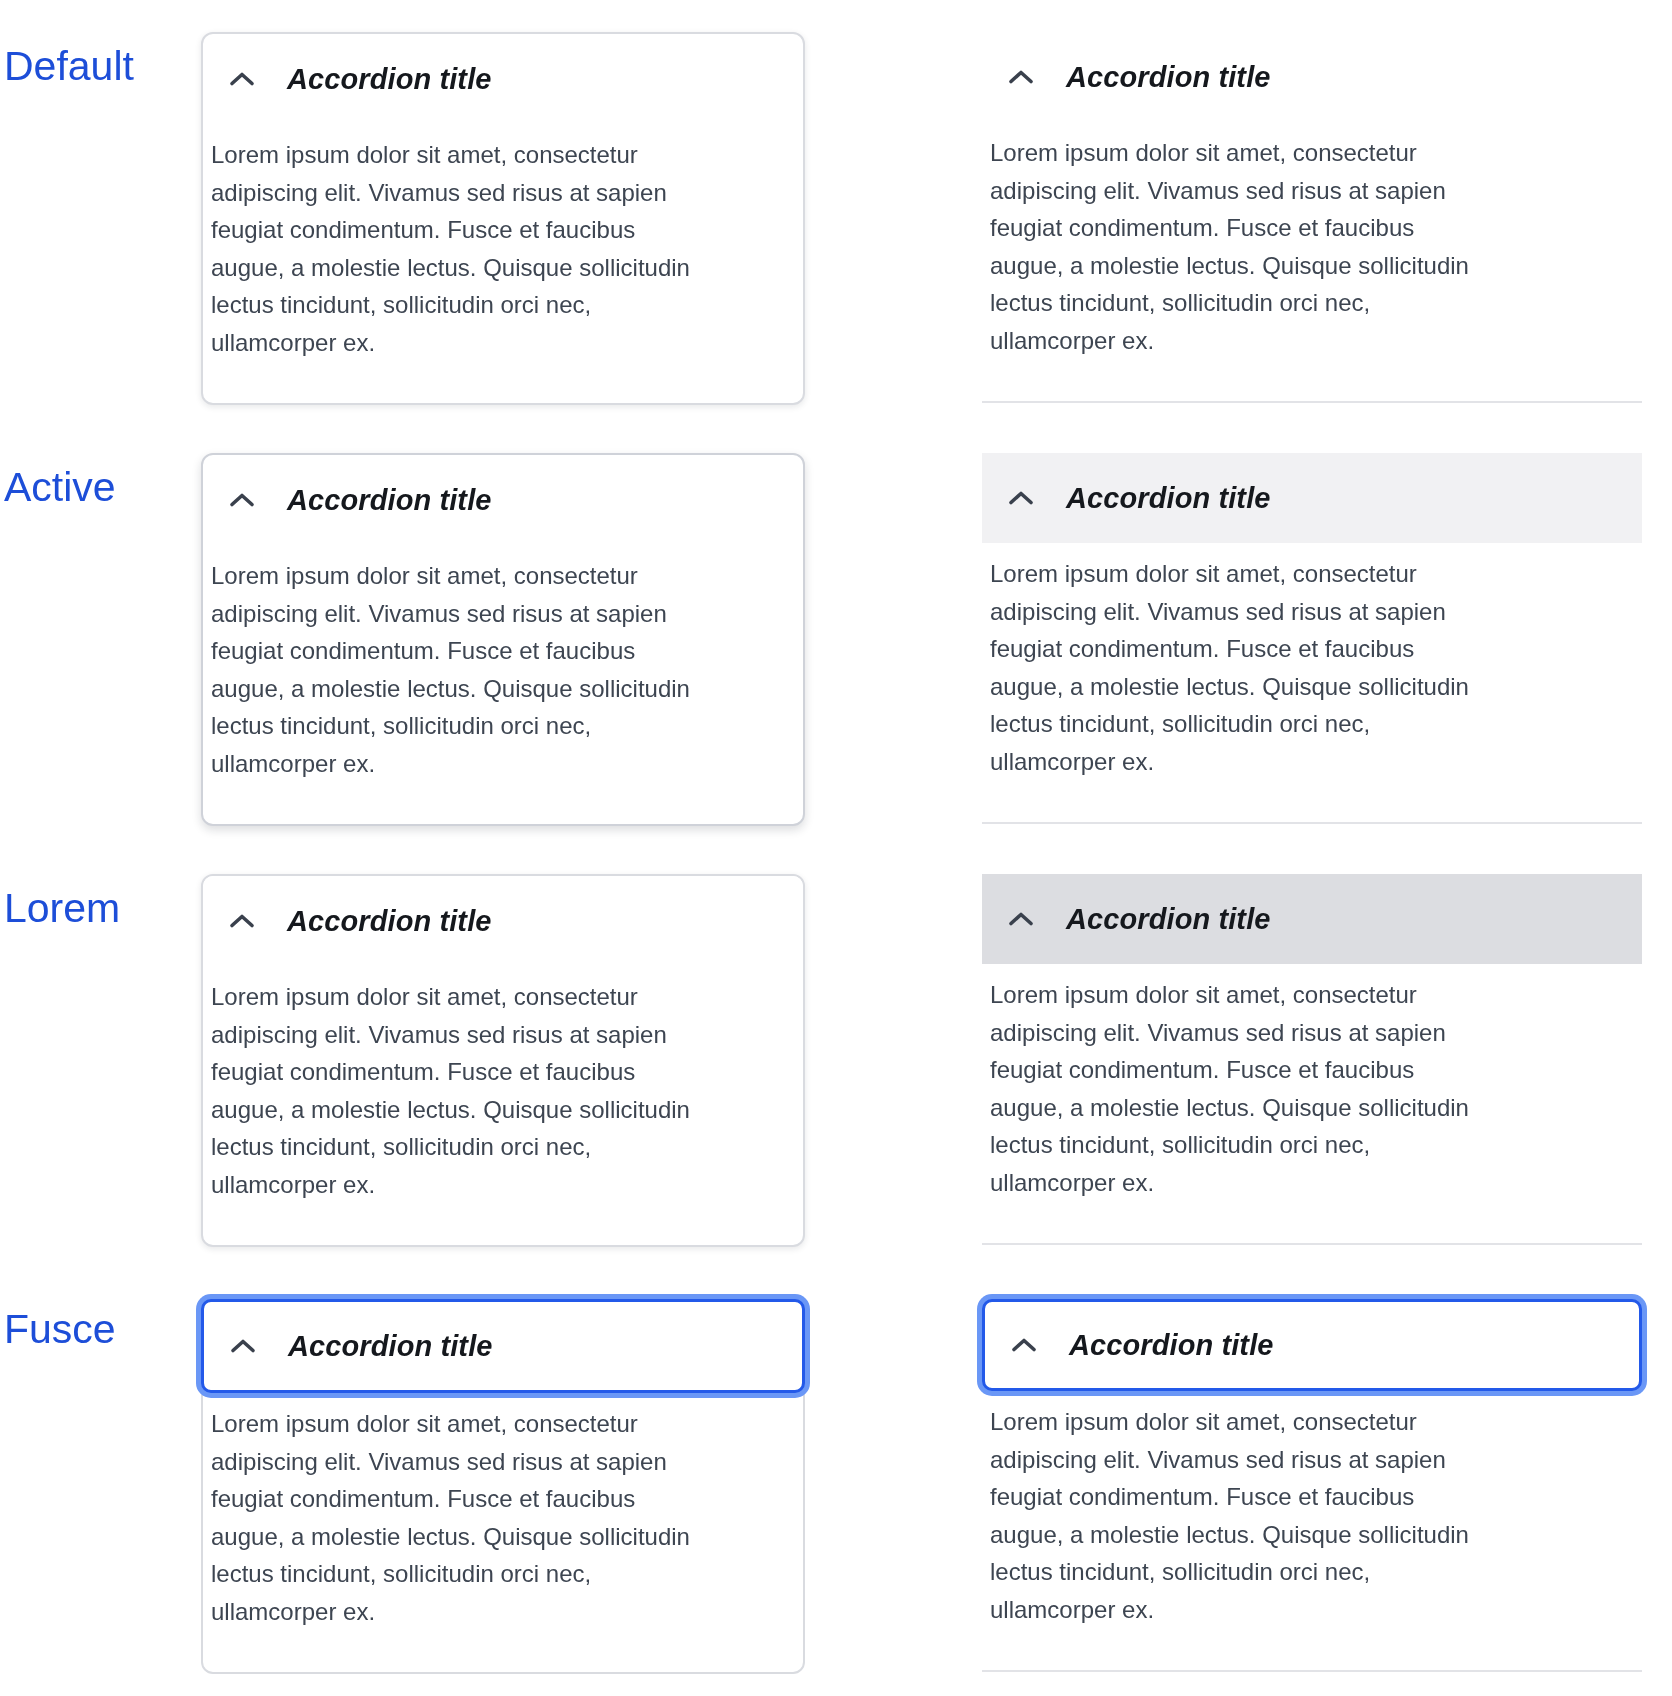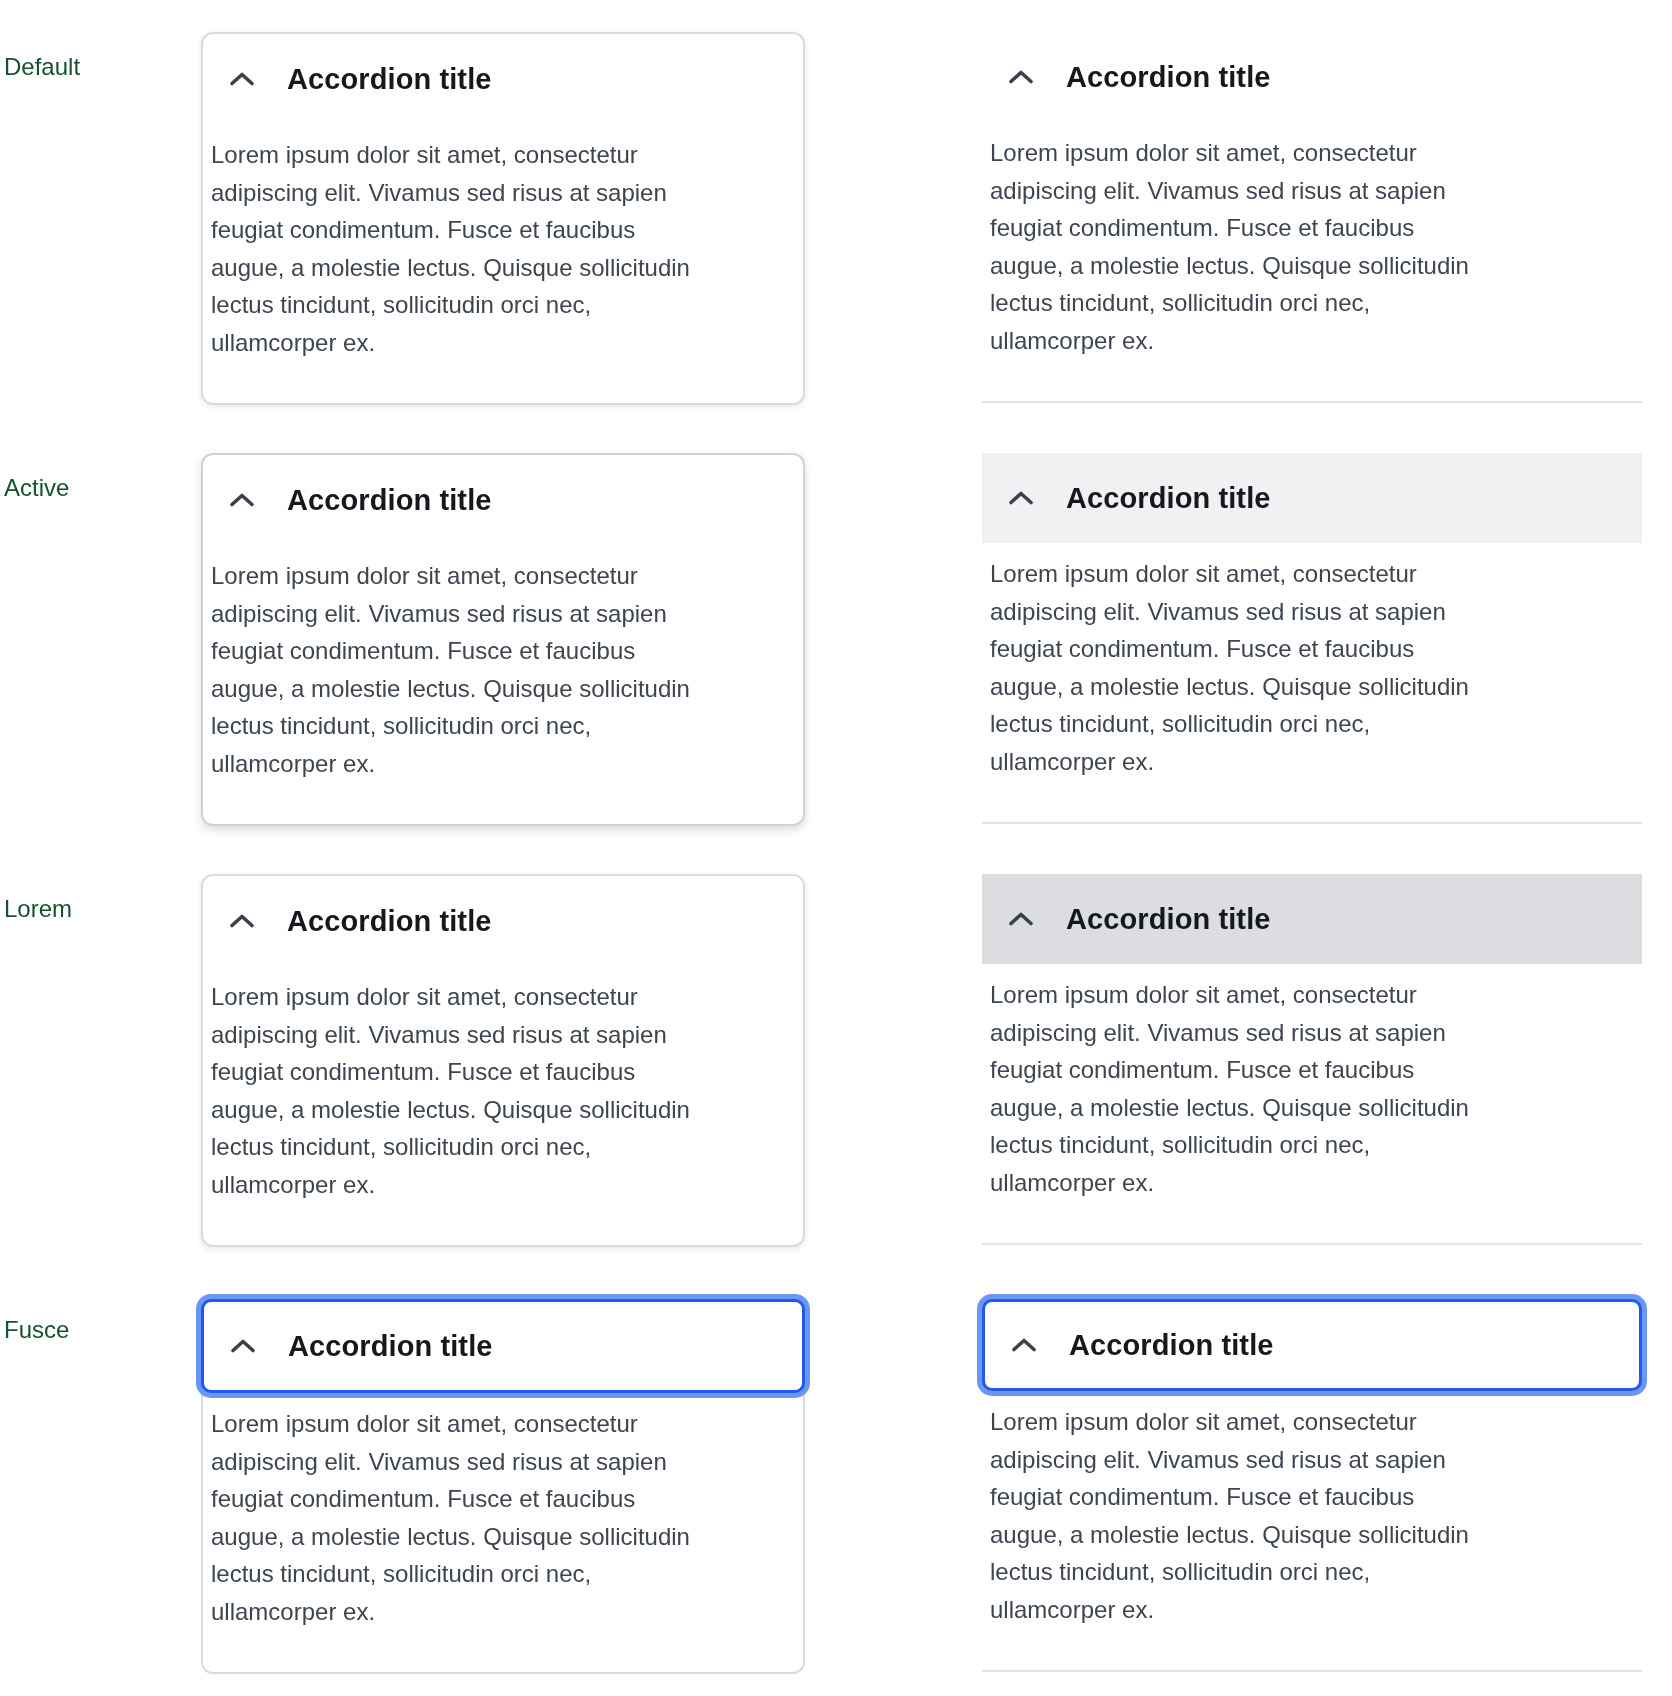--- a/index.html
+++ b/index.html
@@ -8,22 +8,22 @@
     font-family:"Liberation Sans", sans-serif;
     -webkit-font-smoothing:antialiased;
   }
   .row{position:absolute;left:0;width:1672px;}
   .row.r1{top:32px;}
   .row.r2{top:453px;}
   .row.r3{top:874px;}
   .row.r4{top:1295px;}
 
   .state-label{
-    position:absolute;left:4px;top:22px;
-    font-size:24px;line-height:1.1;color:#14532d;
+    position:absolute;left:4px;top:12px;
+    font-size:41px;line-height:1.1;color:#1d4ed8;
   }
 
   .variant{position:absolute;top:0;}
   .variant.left{left:201px;width:604px;}
   .variant.right{left:982px;width:660px;}
 
   
   .acc.card{
     background:#fff;
     border:2px solid #d9dbe0;
@@ -67,20 +67,21 @@
     box-shadow:0 0 0 5px #6a97f6;
     position:relative;z-index:2;
   }
   .acc.card .acc-header.focus-ring{margin:-2px -2px 0 -2px;height:94px;}
   .acc.flush .acc-header.focus-ring{height:92px;}
 
   .chev{flex:0 0 auto;display:block;}
   .acc-title{
     font-size:29px;font-weight:700;color:#15181d;letter-spacing:.1px;
     white-space:nowrap;
+    font-style:italic;
   }
 
   
   .acc-body{
     padding:12px 14px 42px 8px;
     font-size:24px;line-height:37.5px;color:#3d4551;
     white-space:pre-line;
     overflow:hidden;
   }
 </style>

